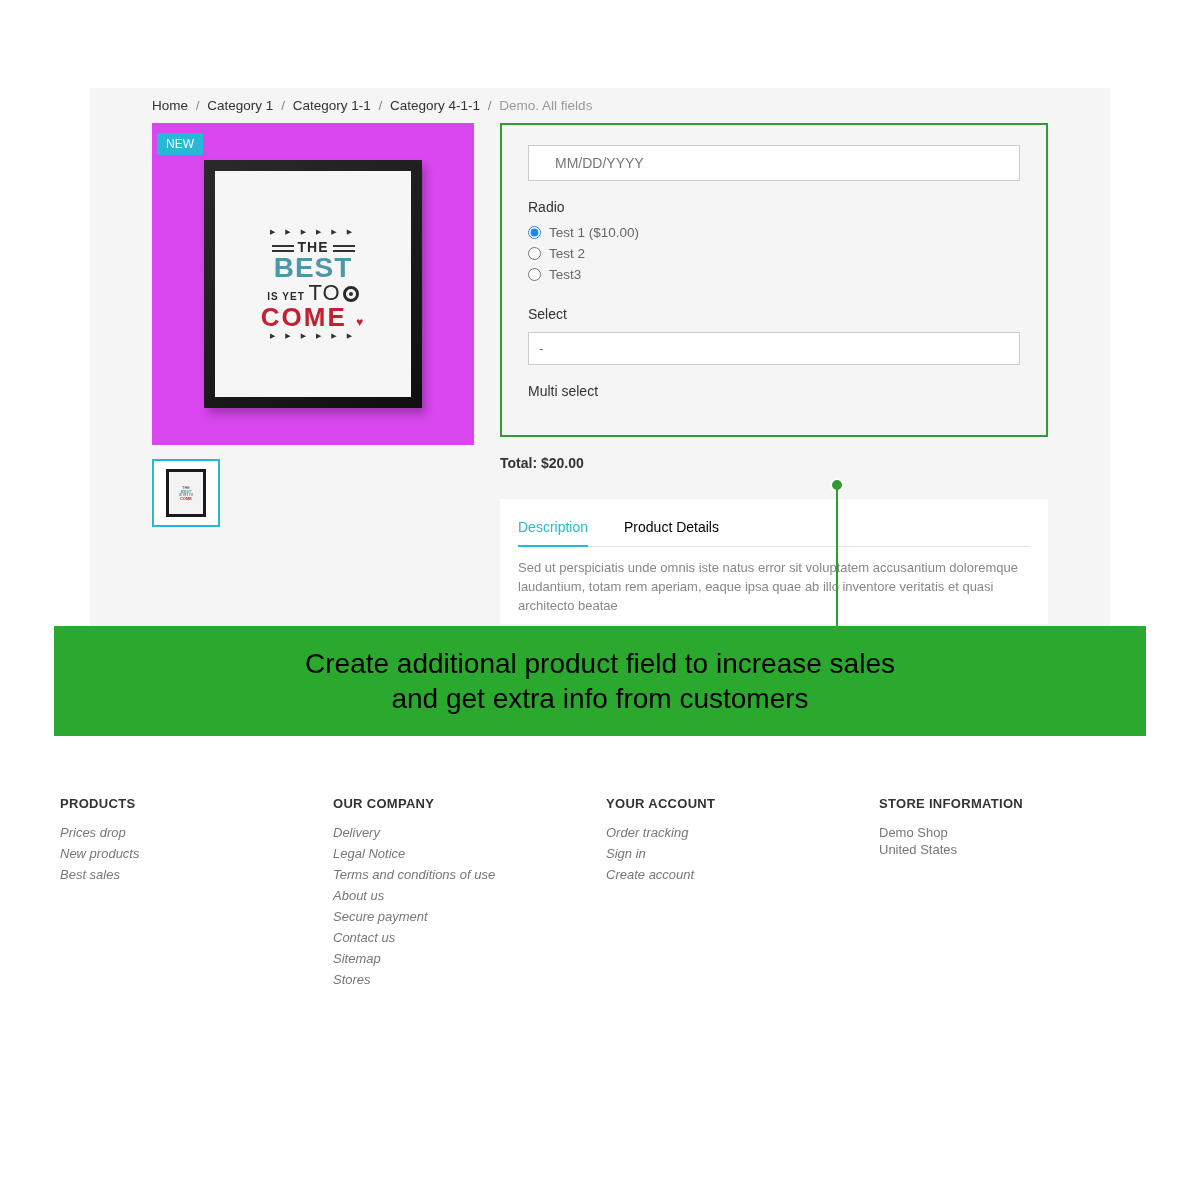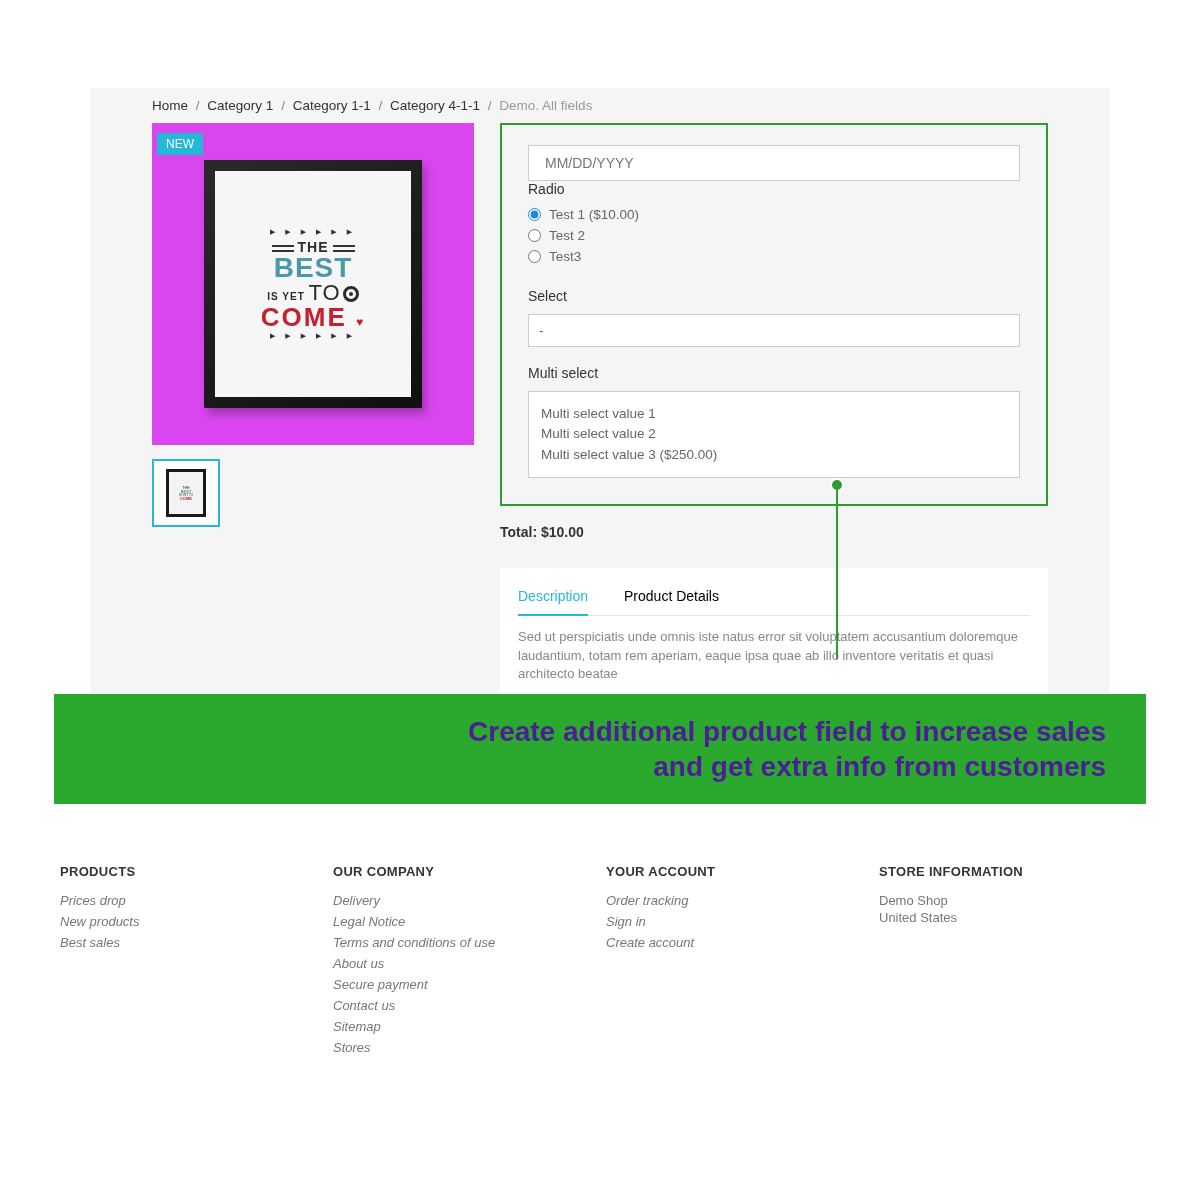--- a/index.html
+++ b/index.html
@@ -94,24 +94,25 @@
   
   .right-col { flex: 1; }
   .field-box {
     border: 2px solid #2e9b33;
     padding: 20px 26px 26px 26px;
     background:#f5f5f5;
     position:relative;
   }
   .input-field {
     width: 100%;
-    padding: 9px 16px;
+    padding: 9px 26px;
     font-size: 14px;
     border: 1px solid #ccc;
     background:#fff;
+    margin-bottom: 18px;
     color:#ec4899;
   }
   .field-label {
     font-size: 14px;
     color: #333;
     margin-bottom: 10px;
     display:block;
   }
   .radio-row { margin-bottom: 6px; display:flex;align-items:center;gap:8px;color:#666;font-size:13.5px;}
   .radio-row input[type=radio]{accent-color:#1e88e5;}
@@ -170,29 +171,28 @@
   }
   .tab-content {
     padding-top:12px;
     font-size:13px;
     line-height:1.45;
     color:#888;
   }
   
   .callout {
     background:#2ba92f;
-    color:#4c1d95;
-    text-align:right;
+    color:#000000;
+    text-align:center;
     font-size:28px;
     padding:20px 40px;
     line-height:1.25;
     margin: 0 -36px;
     position:relative;
     z-index:5;
-    font-weight:bold;
   }
   
   .footer {
     display:flex;
     gap:12px;
     padding: 60px 60px 0 60px;
     font-size:13px;
     color:#666;
   }
   .footer-col { flex:1; }
@@ -278,27 +278,22 @@
         </div>
         <div class="radio-row">
           <input type="radio" name="r" style="">
           <span>Test3</span>
         </div>
         <div class="section-gap"></div>
         <span class="field-label">Select</span>
         <div class="select-box">-</div>
         <div class="section-gap"></div>
         <span class="field-label">Multi select</span>
-        <div class="multiselect-box">
-          <div>Multi select value 1</div>
-          <div>Multi select value 2</div>
-          <div>Multi select value 3 ($250.00)</div>
-        </div>
       </div>
-      <div class="total-line">Total: $10.00</div>
+      <div class="total-line">Total: $20.00</div>
 
       <div class="tabs-area">
         <div class="tabs-header">
           <div class="tab active">Description</div>
           <div class="tab">Product Details</div>
         </div>
         <div class="tab-content">Sed ut perspiciatis unde omnis iste natus error sit voluptatem accusantium doloremque laudantium, totam rem aperiam, eaque ipsa quae ab illo inventore veritatis et quasi architecto beatae</div>
       </div>
     </div>
   </div>

